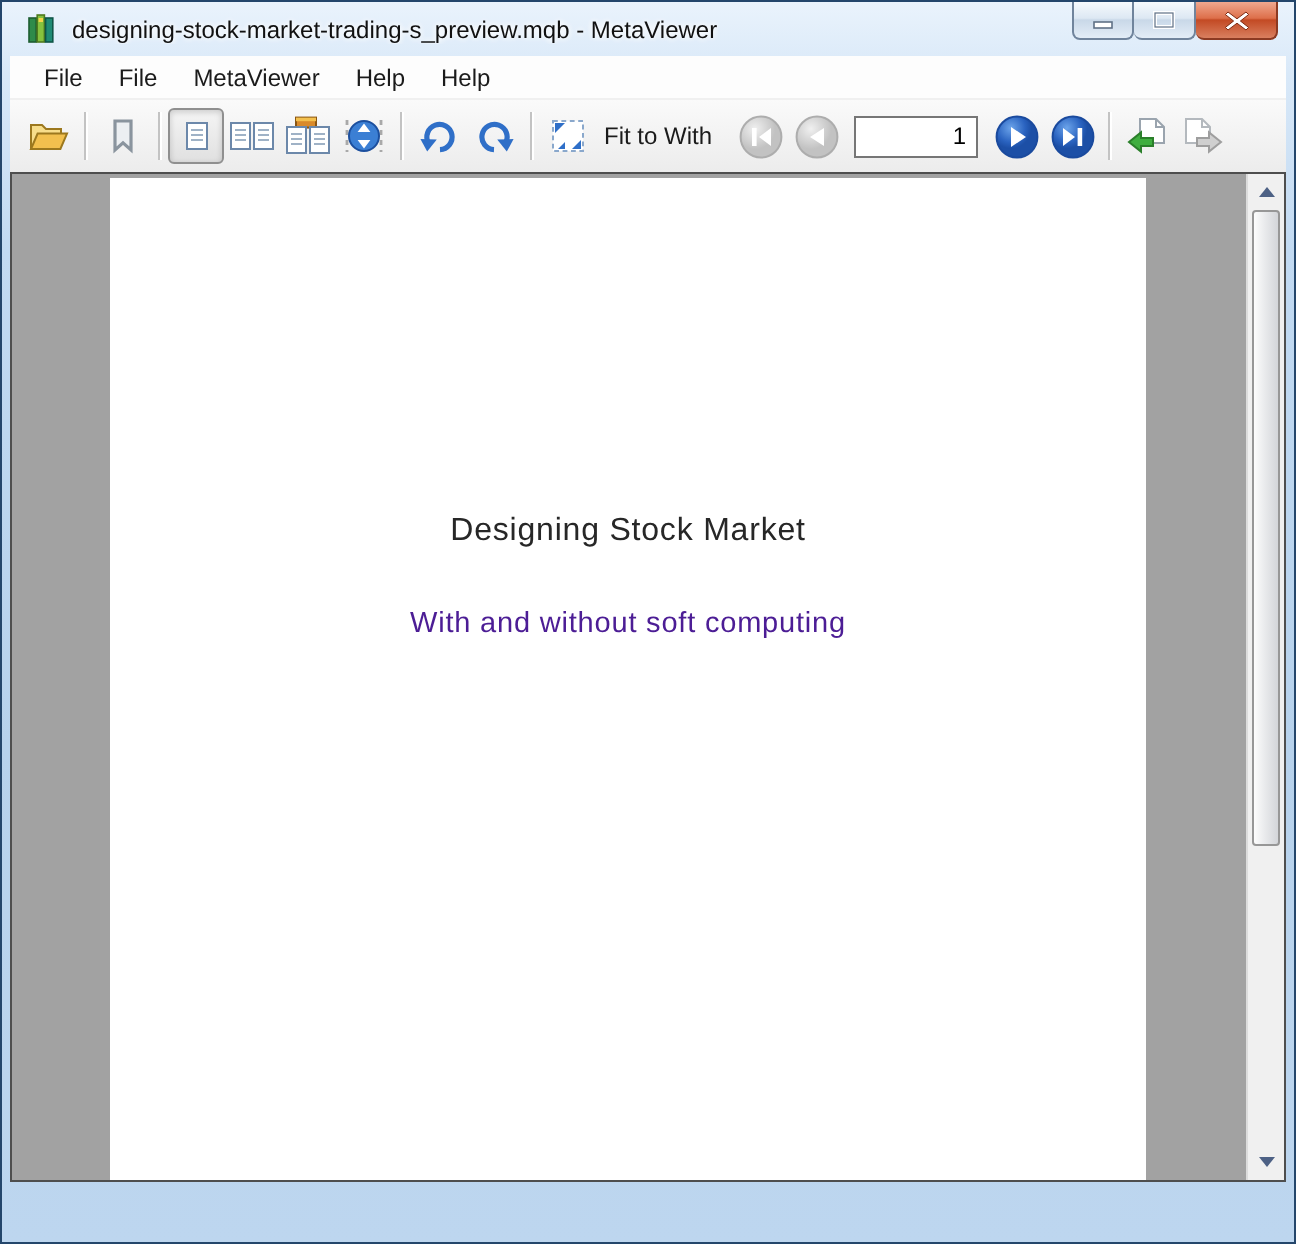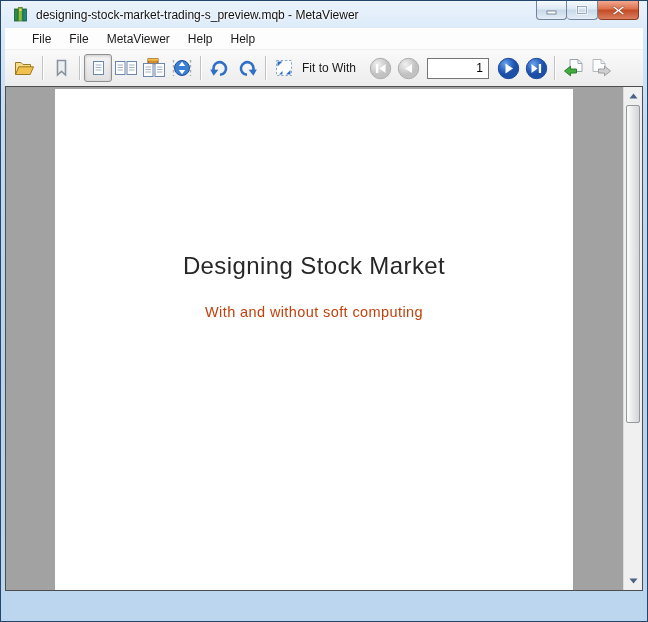--- a/index.html
+++ b/index.html
@@ -25,37 +25,37 @@
     display:flex;align-items:center;justify-content:center;
     border-radius:0 0 4px 4px;margin-left:0;
   }
   .winbtn + .winbtn{border-left:none;}
   .winbtn.close{
     width:41px;border-color:#8c3a22;
     background:linear-gradient(#f0a88f,#dd6f4a 45%,#c34a24 50%,#d97f5f);
     border-radius:0 0 4px 4px;
   }
   
-  .menubar{height:22px;background:#fdfdfd;display:flex;align-items:center;padding-left:18px;border-bottom:1px solid #f0f0f0;}
+  .menubar{height:22px;background:#fdfdfd;display:flex;align-items:center;padding-left:8px;border-bottom:1px solid #f0f0f0;}
   .menu-item{padding:3px 9px;cursor:default;}
   
   .toolbar{height:36px;background:linear-gradient(#fafafa,#ececec);display:flex;align-items:center;padding:0 5px;}
   .tbtn{width:28px;height:28px;display:flex;align-items:center;justify-content:center;border:1px solid transparent;border-radius:3px;flex:0 0 auto;}
   .tbtn.selected{background:linear-gradient(#f5f5f5,#e0e0e0);border:1px solid #8f8f8f;box-shadow:inset 0 1px 3px rgba(0,0,0,.18);}
   .tsep{width:1px;height:24px;background:#c3c3c3;margin:0 4px;flex:0 0 auto;box-shadow:1px 0 0 #fff;}
   .fit-label{margin:0 10px 0 4px;white-space:nowrap;}
   .page-input{width:62px;height:21px;border:1px solid #767676;background:#fff;text-align:right;padding:0 5px;font-family:"Liberation Sans",sans-serif;font-size:12px;margin:0 5px;}
   
   .content{position:relative;height:505px;background:#a2a2a2;border:1px solid #4e4e4e;overflow:hidden;}
   .page{
     position:absolute;left:49px;top:2px;width:518px;height:501px;background:#fff;
     text-align:center;
   }
-  .doc-title{margin-top:158px;font-size:24px;line-height:37px;font-weight:500;letter-spacing:.4px;color:#272727;}
-  .doc-subtitle{margin-top:20px;font-size:14.5px;font-weight:500;letter-spacing:.4px;color:#c2410c;}
+  .doc-title{margin-top:158px;font-size:16px;line-height:37px;font-weight:500;letter-spacing:.4px;color:#272727;}
+  .doc-subtitle{margin-top:20px;font-size:14.5px;font-weight:500;letter-spacing:.4px;color:#4c1d95;}
   
   .vscroll{position:absolute;top:0;right:0;bottom:0;width:19px;background:#f0f0f0;border-left:1px solid #dcdcdc;}
   .vs-btn{position:absolute;left:1px;right:1px;height:16px;display:flex;align-items:center;justify-content:center;}
   .vs-btn.up{top:1px;}
   .vs-btn.down{bottom:1px;}
   .vs-thumb{position:absolute;left:2px;width:14px;top:18px;height:318px;border:1px solid #979797;border-radius:2px;background:linear-gradient(90deg,#fdfdfd,#e9eaec 45%,#d3d5d9);}
   
   .statusbar{position:relative;height:26px;background:#f1f1f1;border:1px solid #d9d9d9;display:flex;align-items:center;padding-left:6px;}
   .grip{position:absolute;right:2px;bottom:2px;width:13px;height:13px;}
 </style>

